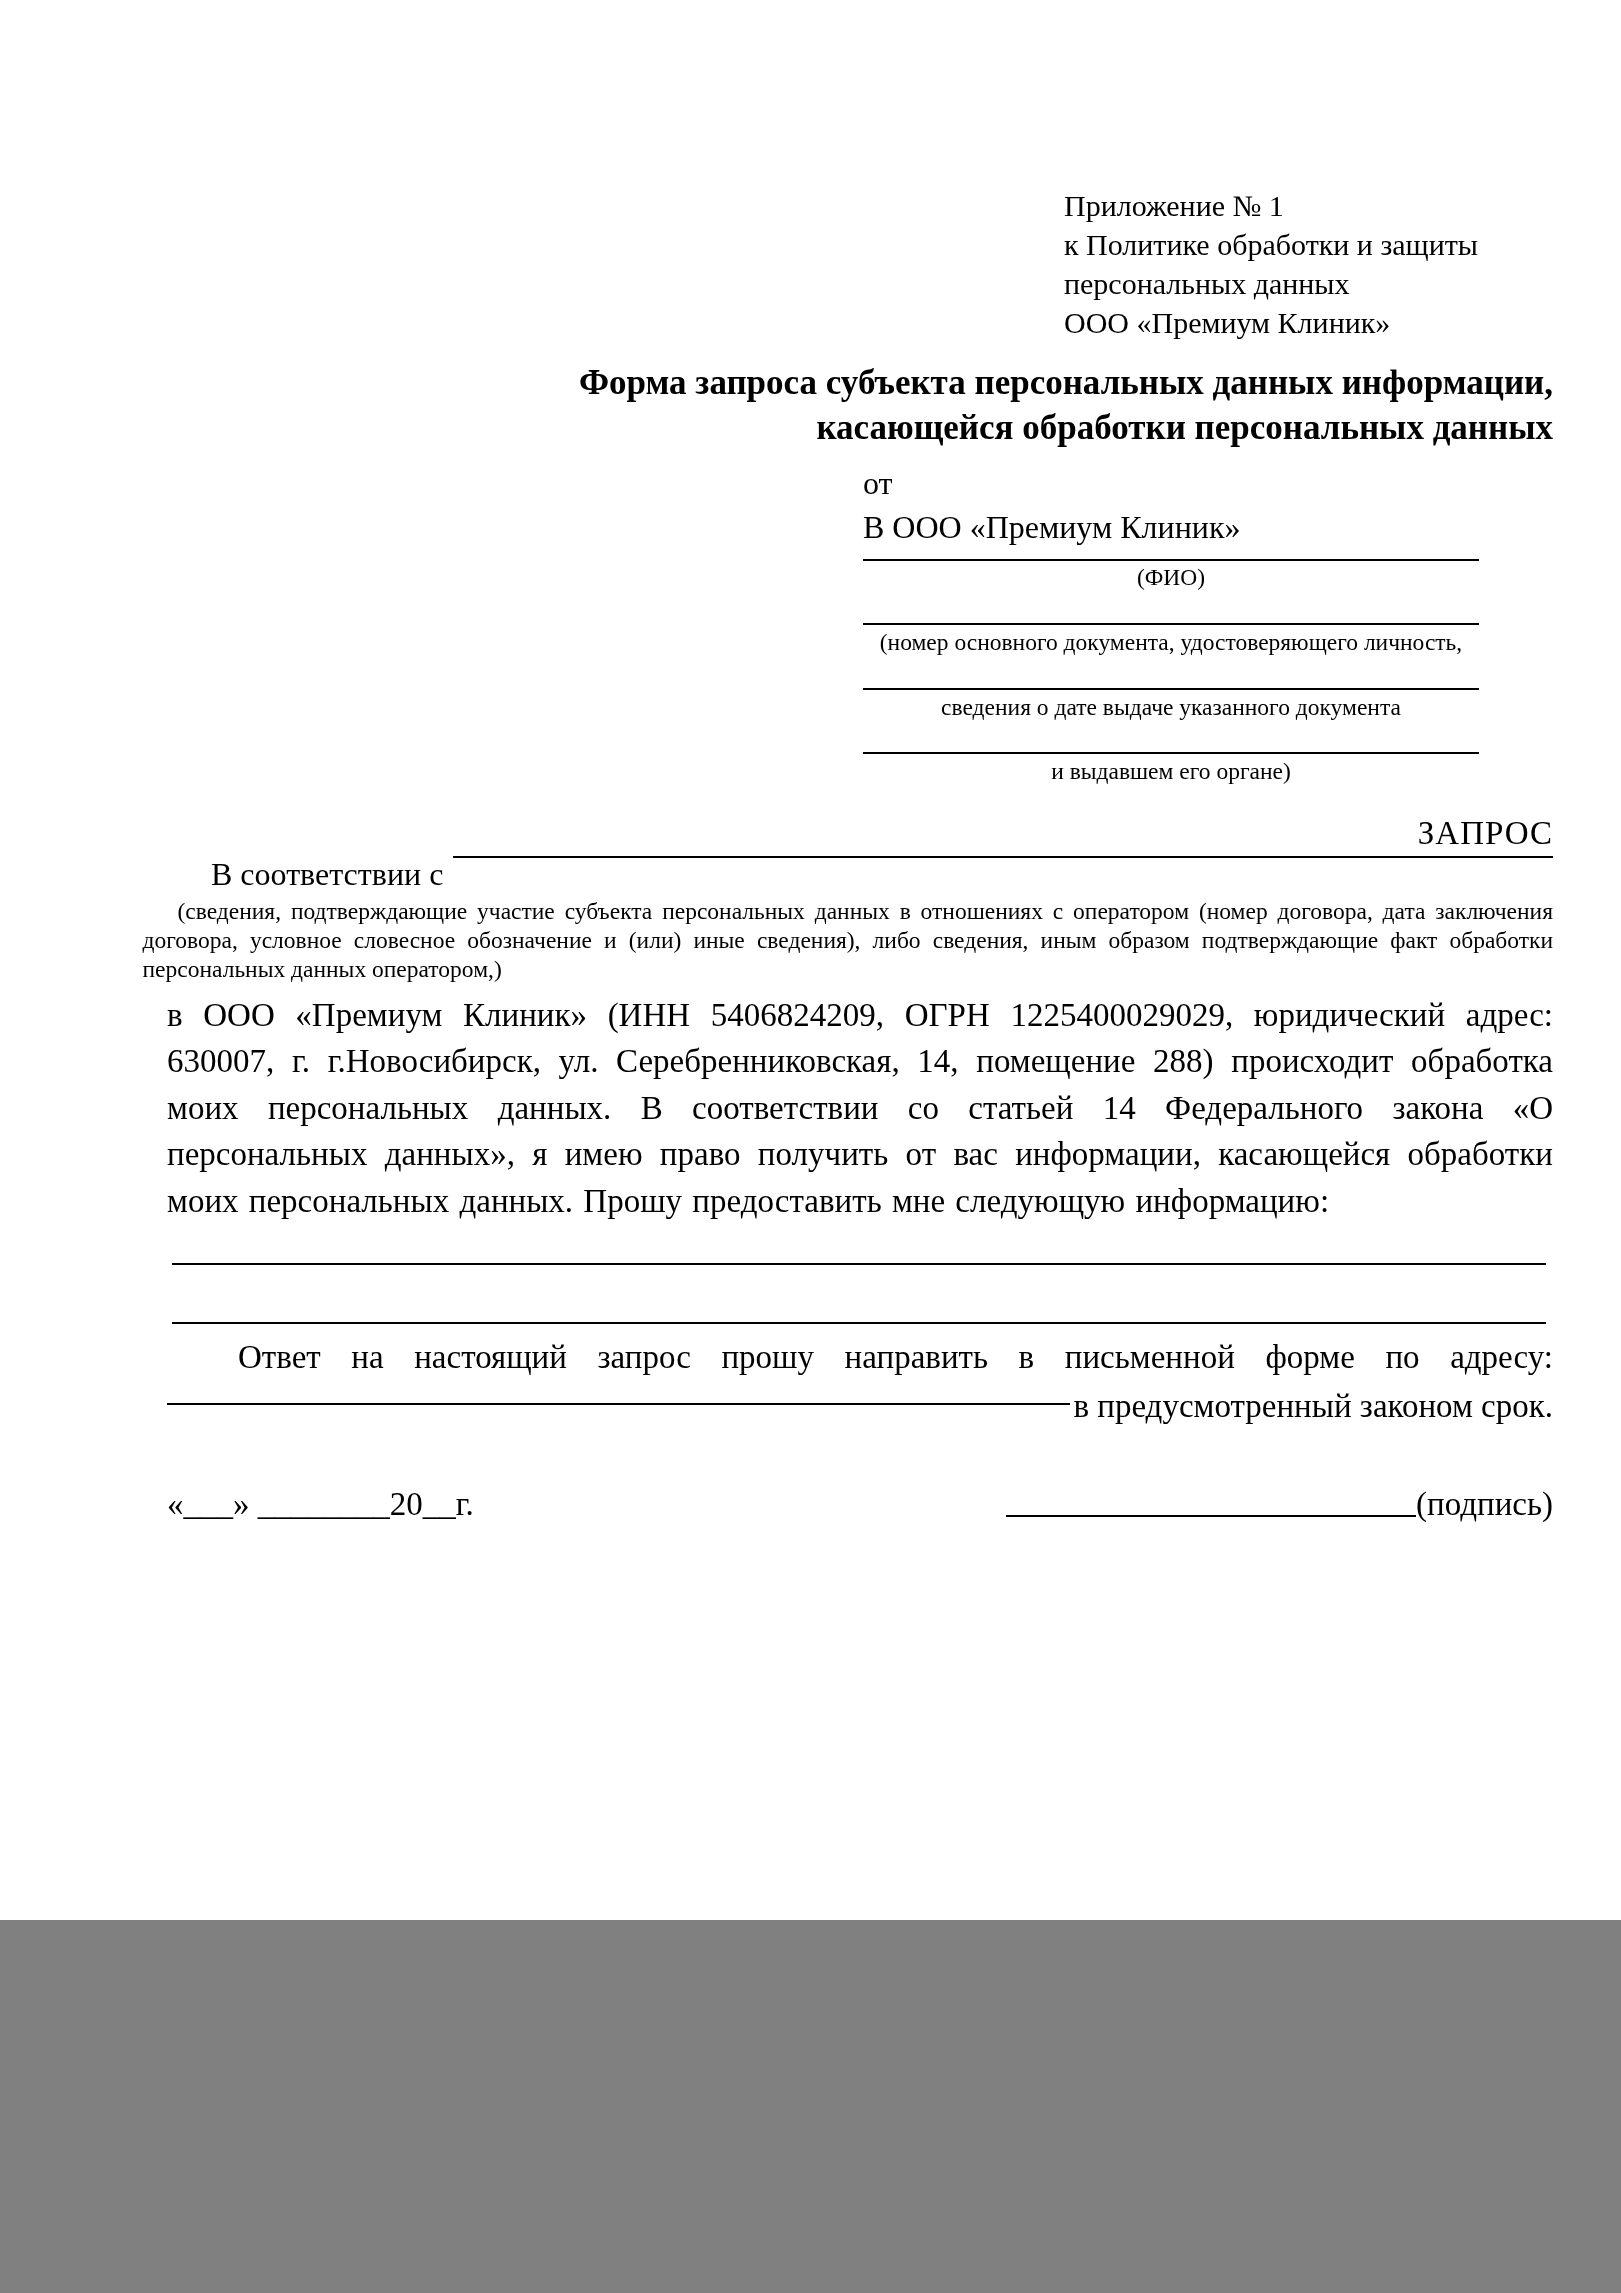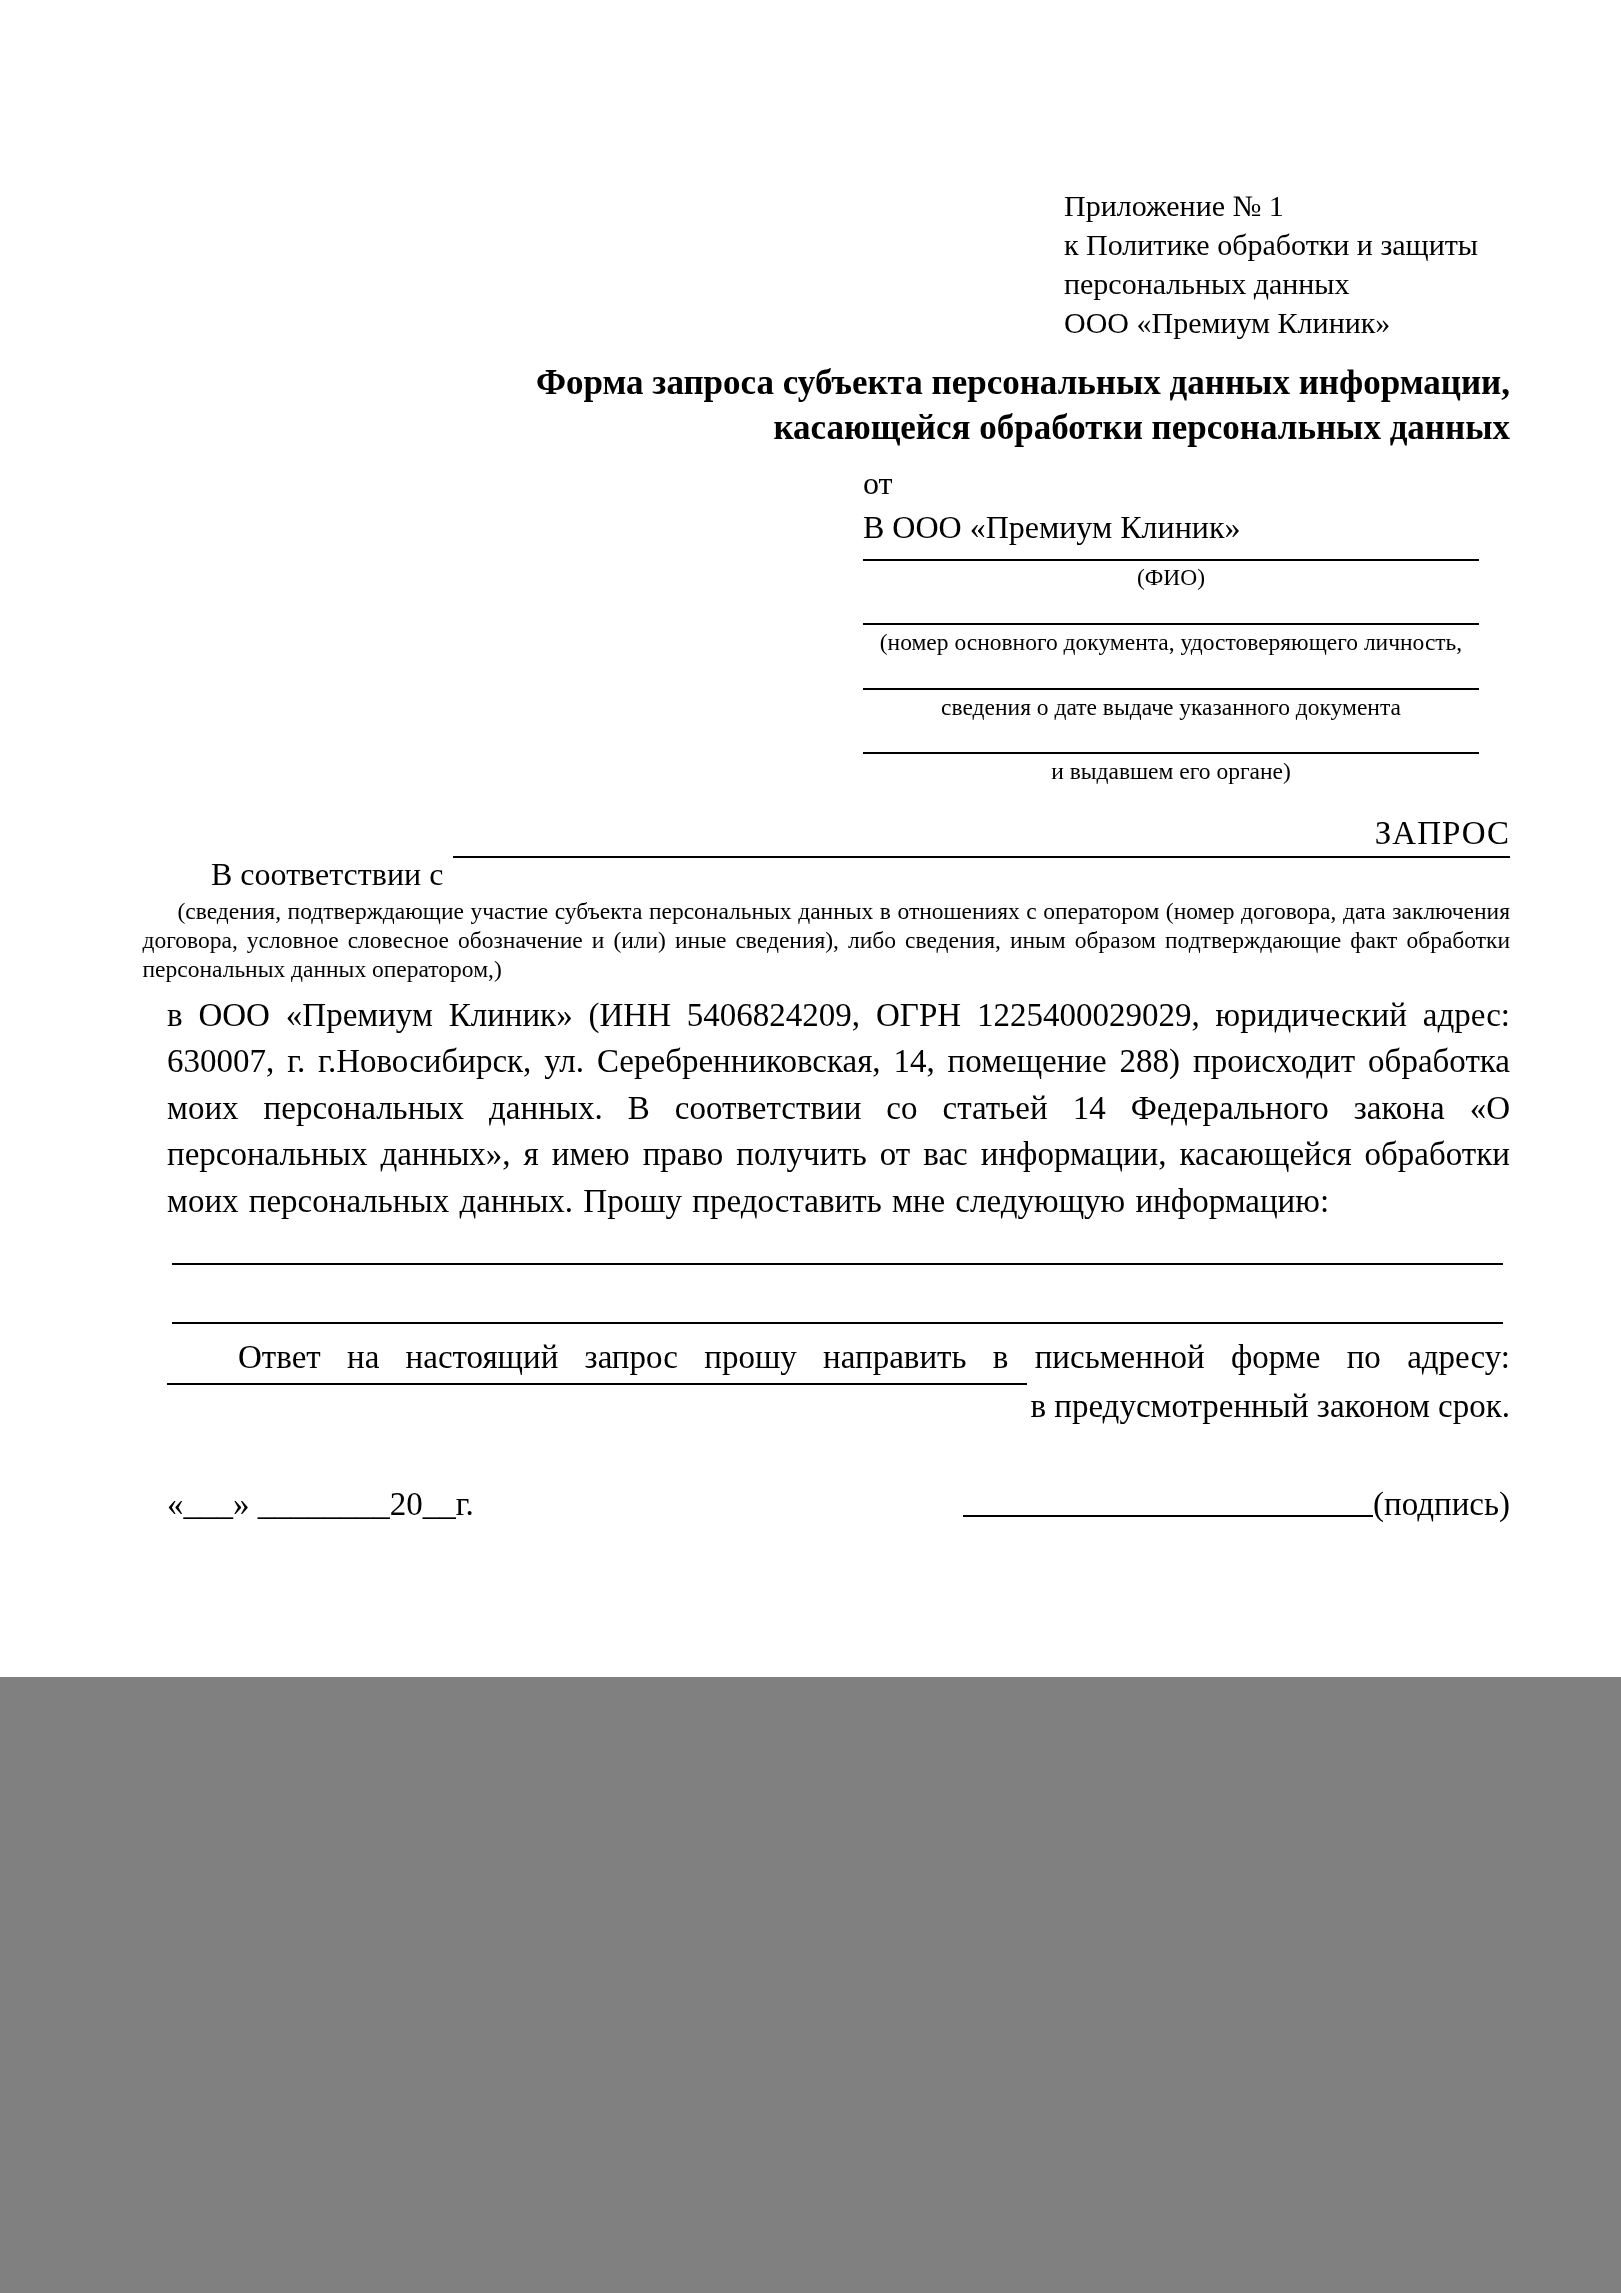--- a/index.html
+++ b/index.html
@@ -3,25 +3,25 @@
 <meta charset="utf-8">
 <style>
   html, body {
     margin: 0;
     padding: 0;
     background: #808080;
   }
   .page {
     position: relative;
     width: 1621px;
-    height: 1677px;
+    height: 1920px;
     margin: 0 auto;
     background: #ffffff;
     box-sizing: border-box;
-    padding: 186px 111px 0 167px;
+    padding: 186px 68px 0 167px;
     font-family: "Liberation Serif", "DejaVu Serif", serif;
     color: #000000;
     overflow: hidden;
   }
   
   .appendix-header {
     margin-left: 897px;
     font-size: 30px;
     line-height: 1.3;
   }
@@ -102,21 +102,21 @@
   .reply-first {
     margin-top: 9.8px;
     font-size: 33px;
     line-height: 1.41;
     text-align: justify;
     text-align-last: justify;
     padding-left: 71px;
   }
   .reply-second {
     display: flex;
-    align-items: flex-start;
+    align-items: center;
     font-size: 33px;
     line-height: 1.41;
     margin-top: 2px;
   }
   .reply-second .suffix { white-space: nowrap; }
   .reply-second .fill-line { margin-left: 0; margin-right: 3.9px; margin-bottom: 3.9px; }
   .footer-row {
     margin-top: 57px;
     display: flex;
     align-items: flex-end;

